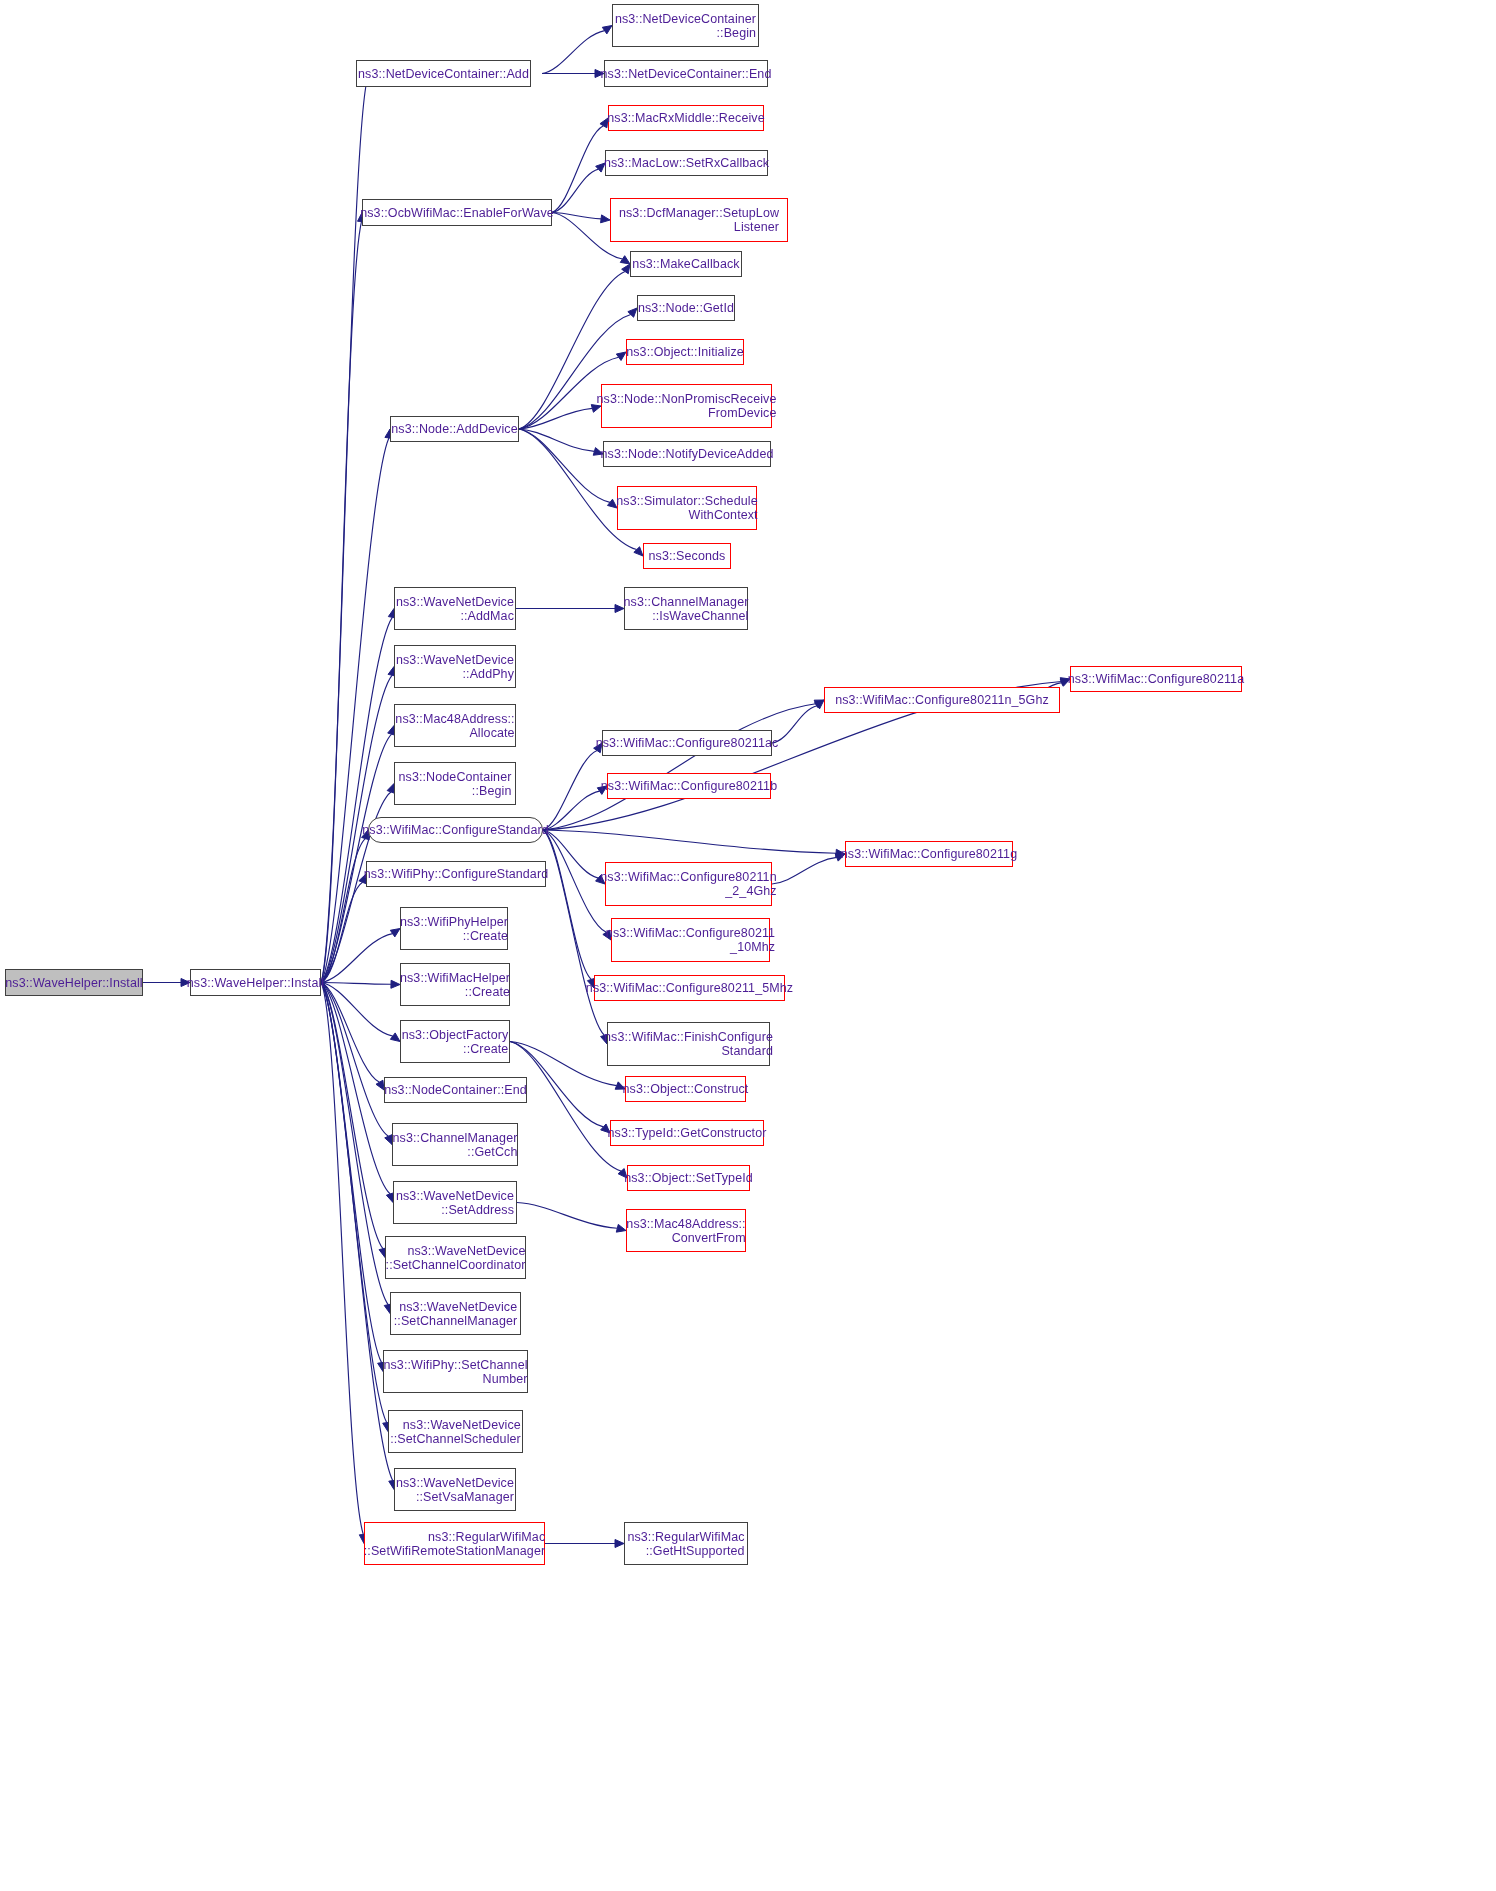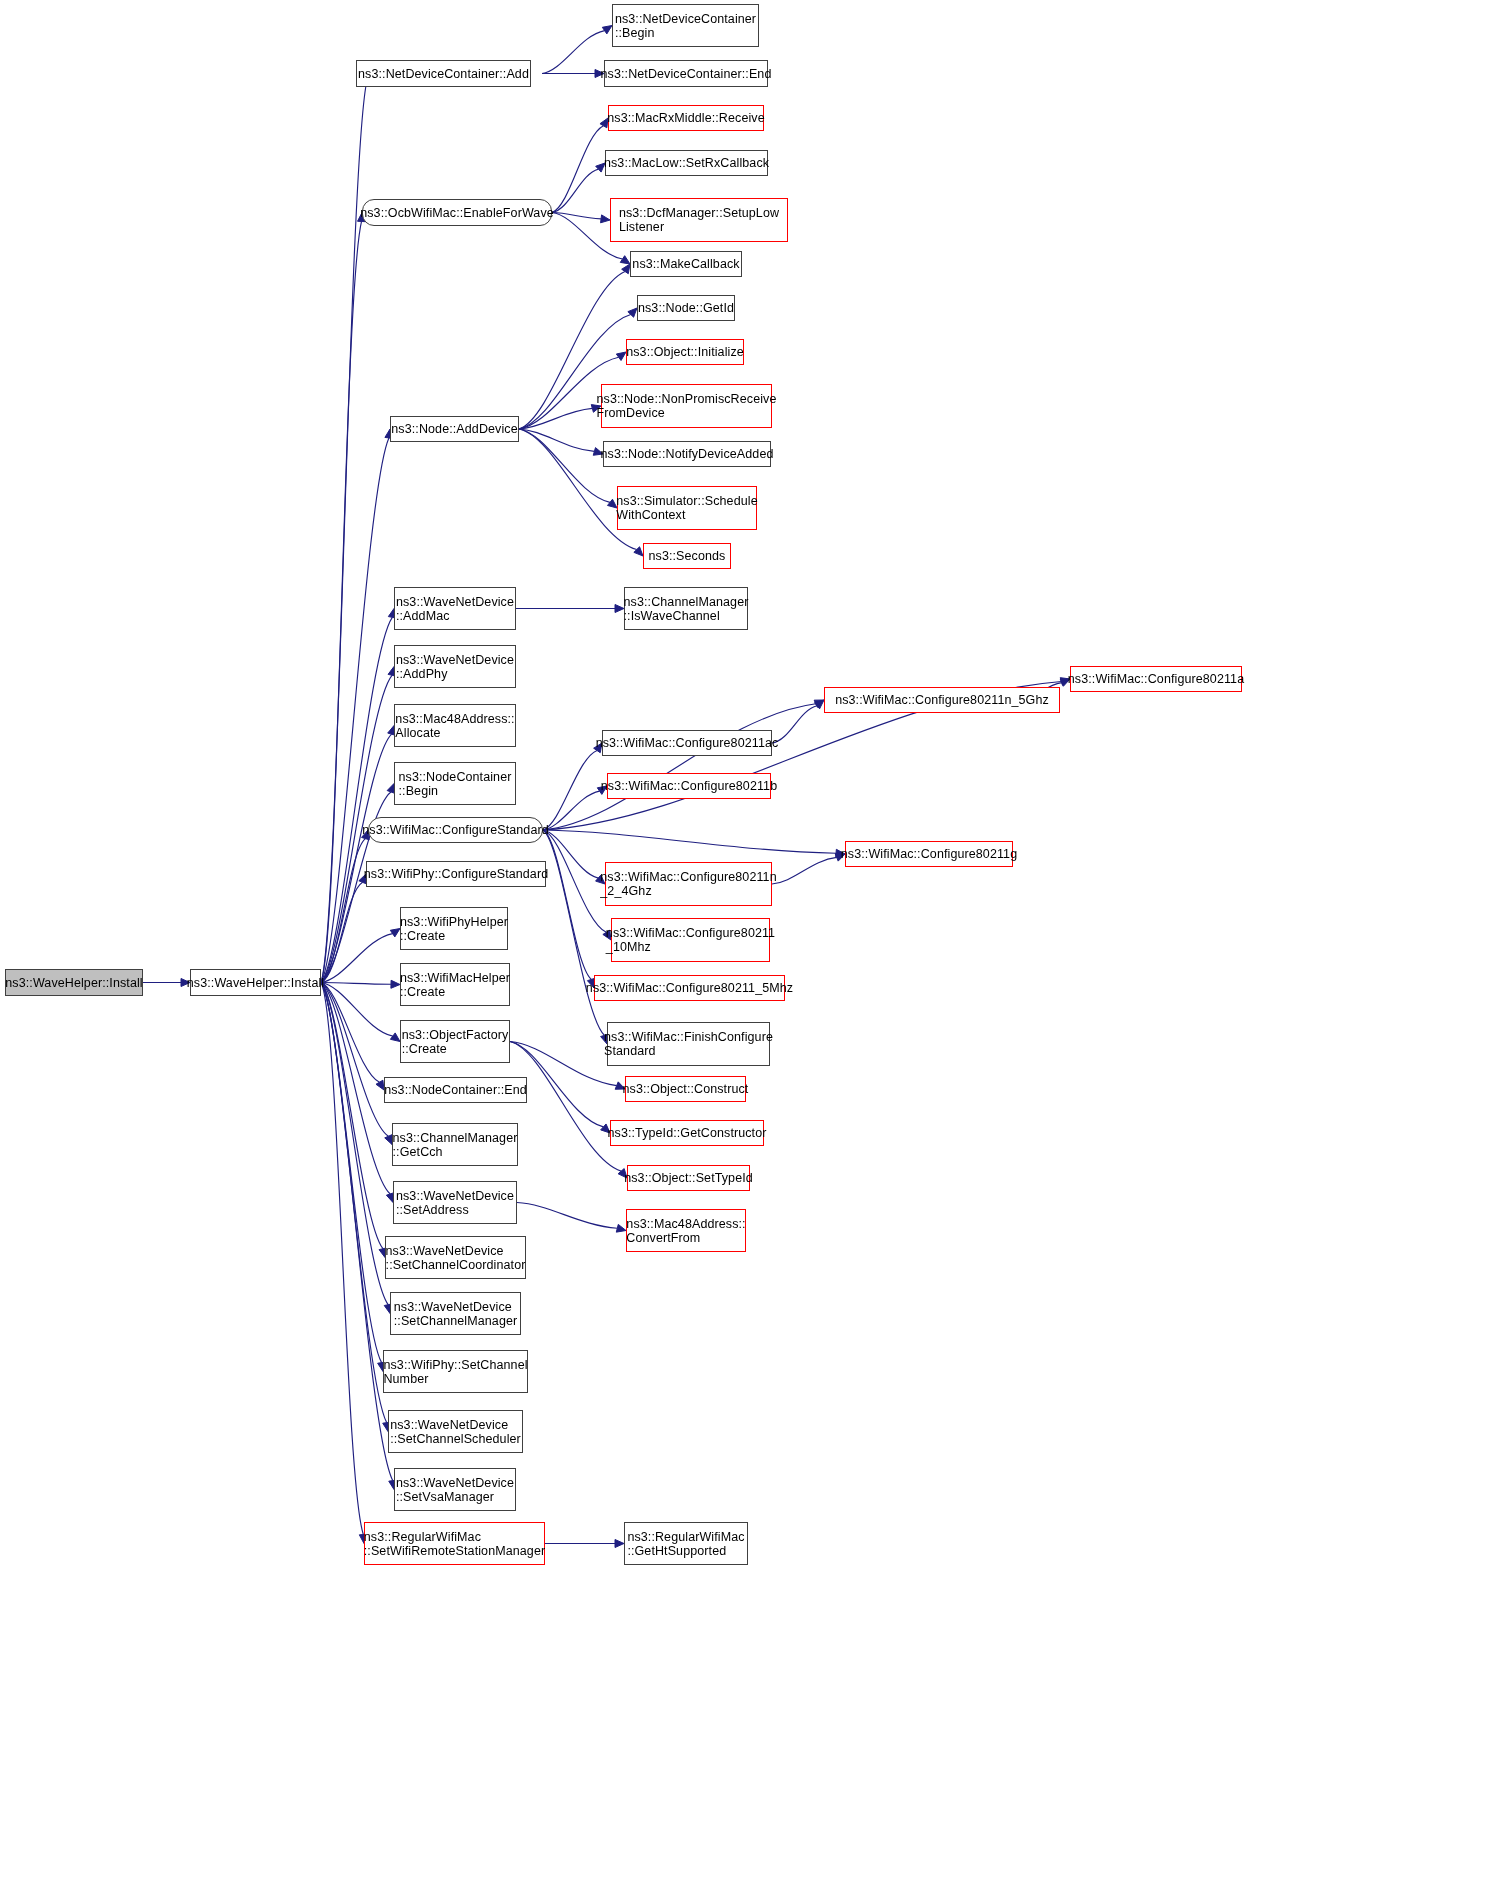--- a/index.html
+++ b/index.html
@@ -14,24 +14,24 @@
     background: #ffffff;
     font-family: "Liberation Sans", "DejaVu Sans", sans-serif;
     overflow: hidden;
   }
   .node {
     position: absolute;
     box-sizing: border-box;
     display: flex;
     align-items: center;
     justify-content: center;
-    text-align: left;
+    text-align: right;
     background: #ffffff;
     border: 1px solid #404040;
-    color: #000000;
+    color: #4c1d95;
     font-size: 12.5px;
     line-height: 1.12;
     letter-spacing: 0.1px;
     padding: 1px 3px;
     white-space: pre-line;
     z-index: 3;
   }
   .node.red {
     border-color: #ff0000;
   }
@@ -171,21 +171,21 @@
       <path d="M545,1543.5 C568.7,1543.5 587.35,1543.5 615,1543.5"></path>
       <polygon points="624,1543.5 615,1547.5 615,1539.5"></polygon>
     </svg>
   <div id="node-layer">
       <div class="node root" style="left: 5px; top: 969px; width: 138px; height: 27px;">ns3::WaveHelper::Install</div>
       <div class="node" style="left: 190px; top: 969px; width: 131px; height: 27px;">ns3::WaveHelper::Install</div>
       <div class="node" style="left: 356px; top: 60px; width: 175px; height: 27px;">ns3::NetDeviceContainer::Add</div>
       <div class="node" style="left: 612px; top: 4px; width: 147px; height: 43px;">ns3::NetDeviceContainer
 ::Begin</div>
       <div class="node" style="left: 604px; top: 60px; width: 164px; height: 27px;">ns3::NetDeviceContainer::End</div>
-      <div class="node" style="left: 362px; top: 199px; width: 190px; height: 27px; border-radius: 12px;">ns3::OcbWifiMac::EnableForWave</div>
+      <div class="node" style="left: 362px; top: 199px; width: 190px; height: 27px;">ns3::OcbWifiMac::EnableForWave</div>
       <div class="node red" style="left: 608px; top: 105px; width: 156px; height: 26px;">ns3::MacRxMiddle::Receive</div>
       <div class="node" style="left: 605px; top: 150px; width: 163px; height: 26px;">ns3::MacLow::SetRxCallback</div>
       <div class="node red" style="left: 610px; top: 198px; width: 178px; height: 44px;">ns3::DcfManager::SetupLow
 Listener</div>
       <div class="node" style="left: 630px; top: 251px; width: 112px; height: 26px;">ns3::MakeCallback</div>
       <div class="node" style="left: 390px; top: 416px; width: 129px; height: 26px;">ns3::Node::AddDevice</div>
       <div class="node" style="left: 637px; top: 295px; width: 98px; height: 26px;">ns3::Node::GetId</div>
       <div class="node red" style="left: 626px; top: 339px; width: 118px; height: 26px;">ns3::Object::Initialize</div>
       <div class="node red" style="left: 601px; top: 384px; width: 171px; height: 44px;">ns3::Node::NonPromiscReceive
 FromDevice</div>

